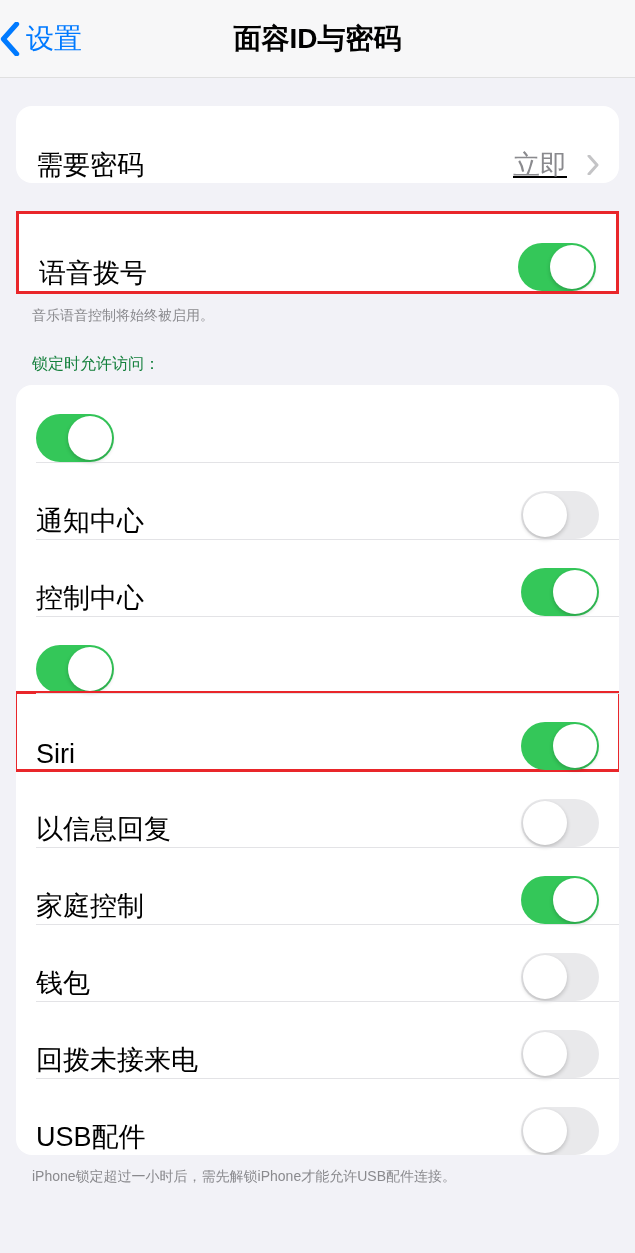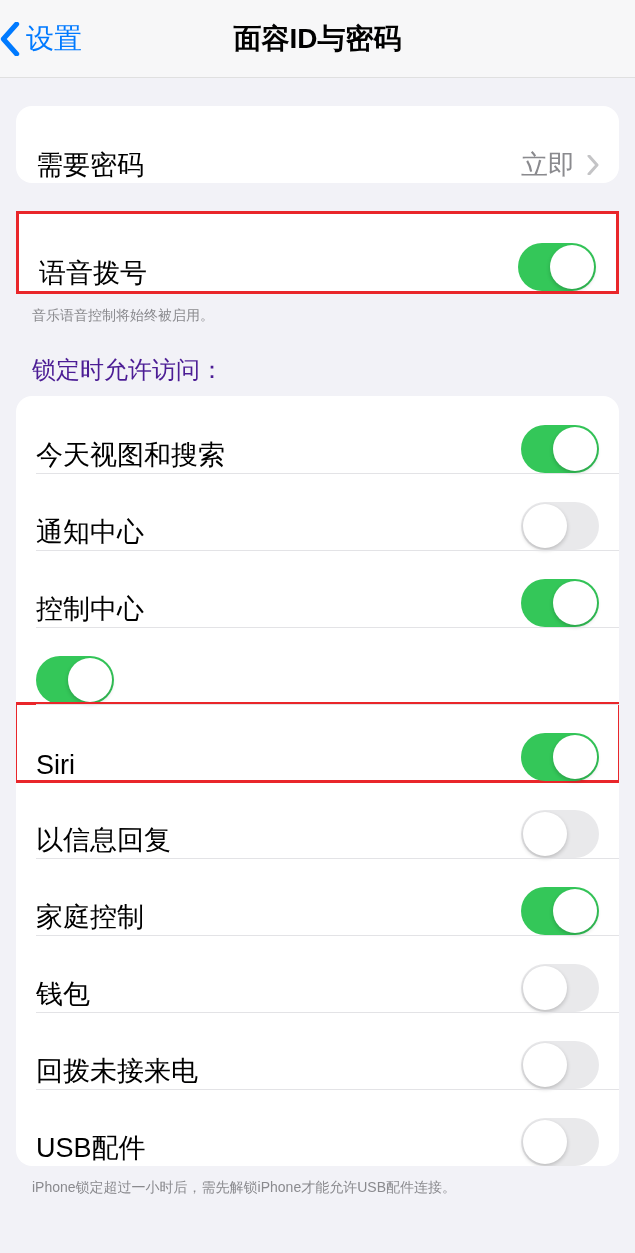--- a/index.html
+++ b/index.html
@@ -76,21 +76,22 @@
       outline-offset: -1px;
       z-index: 1;
     }
     .row-label {
       font-size: 27px;
       color: #000;
     }
     .row-right {
       display: flex;
       align-items: center;
-      gap: 12px;
+      gap: 20px;
+      text-decoration: underline;
     }
     .value-text {
       font-size: 27px;
       color: #8a8a8e;
     }
     .chevron-right {
       width: 12px;
       height: 20px;
       color: #c4c4c6;
     }
@@ -122,22 +123,22 @@
     .toggle.off .toggle-knob {
       left: 2px;
     }
     .footer-text {
       font-size: 14px;
       color: #8a8a8e;
       padding: 12px 32px 0 32px;
       line-height: 1.4;
     }
     .header-text {
-      font-size: 24px;
-      color: #4c1d95;
+      font-size: 16px;
+      color: #15803d;
       padding: 28px 32px 10px 32px;
     }
     .group.tight {
       margin-top: 0;
     }
   </style>
 </head>
 <body>
 
 <div class="navbar">
@@ -171,21 +172,20 @@
           <div class="toggle-knob"></div>
         </div>
     </div>
   </div>
   <div class="footer-text">音乐语音控制将始终被启用。</div>
 
   <div class="header-text">锁定时允许访问：</div>
   <div class="group tight">
 
     <div class="row">
-      <div class="row-label">今天视图和搜索</div>
       <div class="toggle on">
           <div class="toggle-knob"></div>
         </div>
     </div>
 
     <div class="row">
       <div class="row-label">通知中心</div>
       <div class="toggle off">
           <div class="toggle-knob"></div>
         </div>

